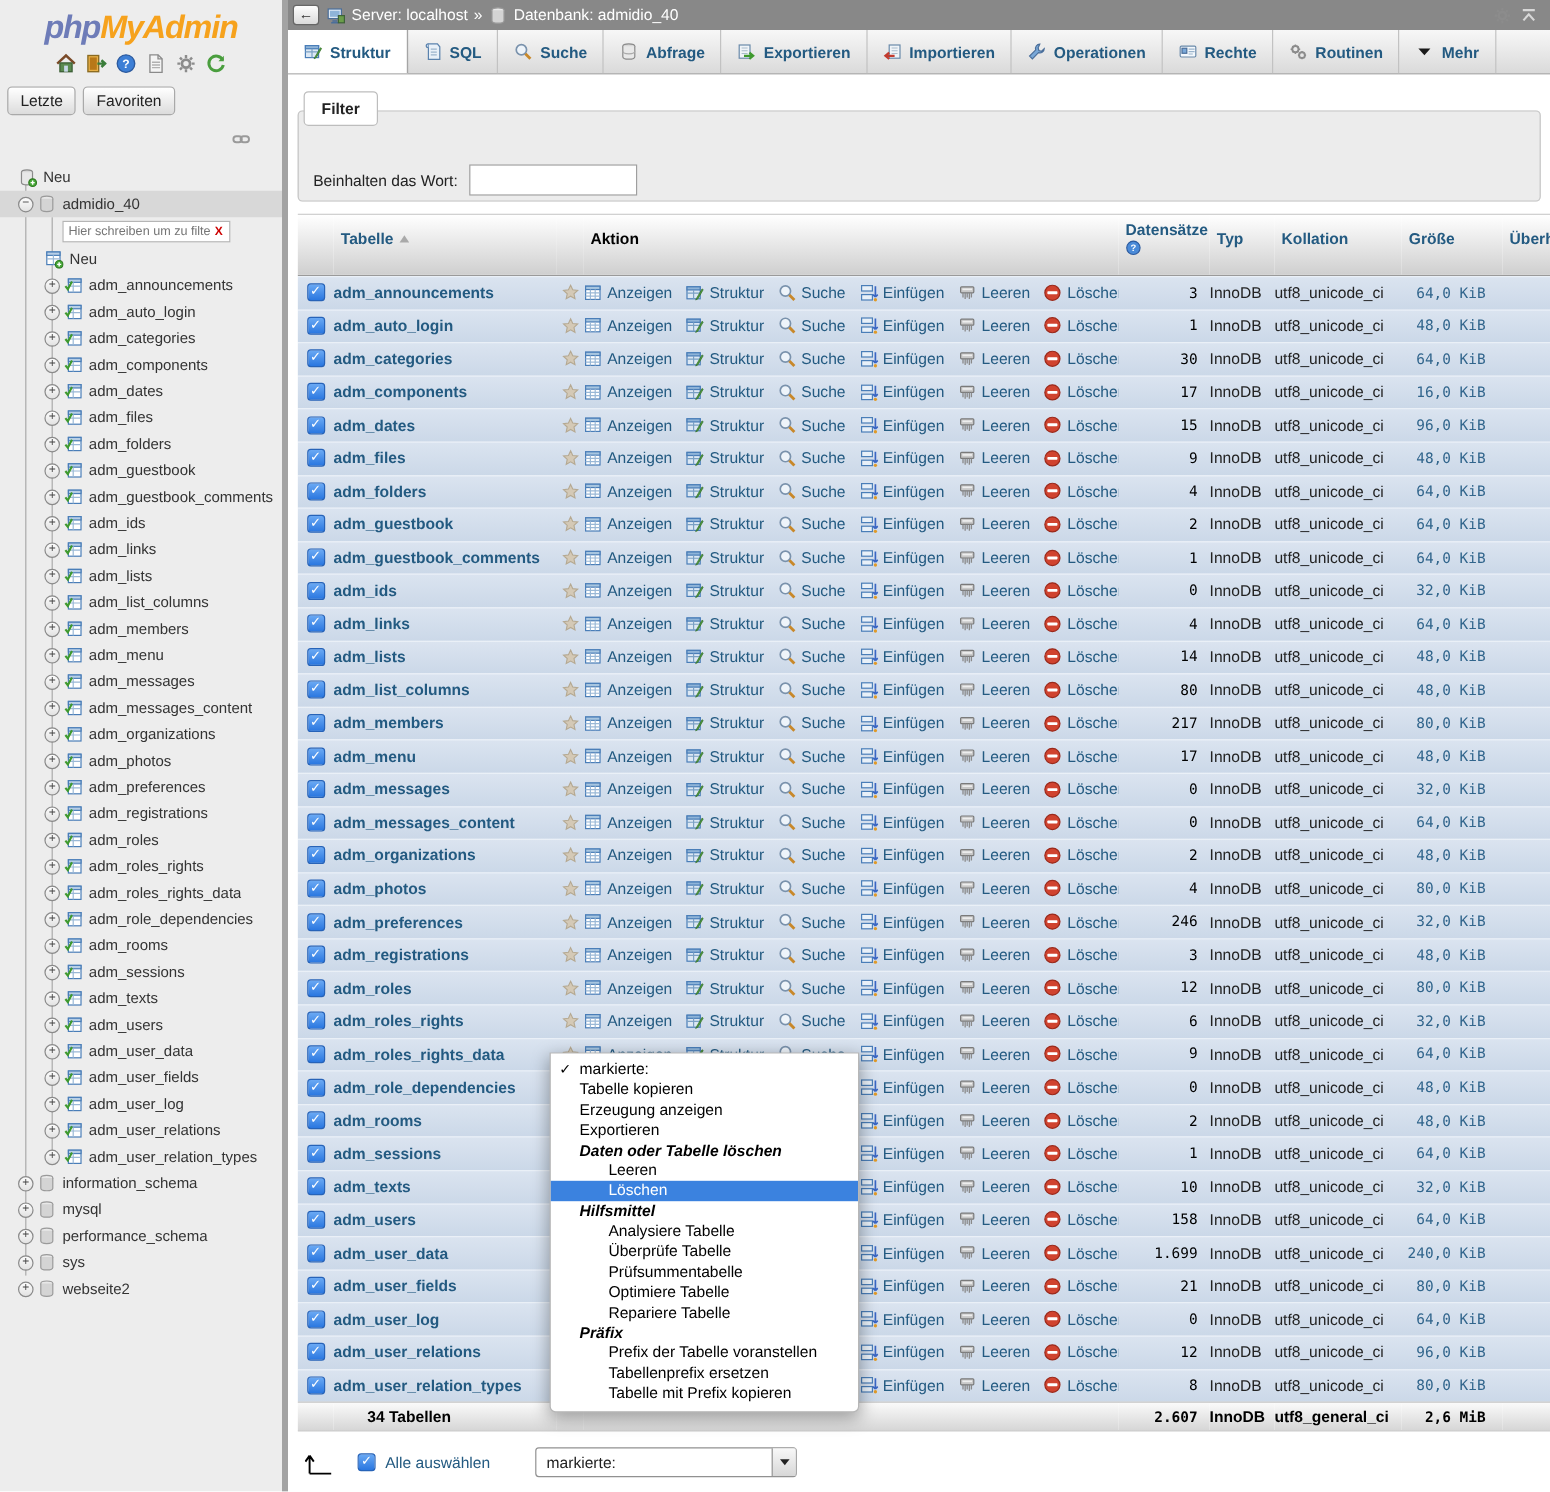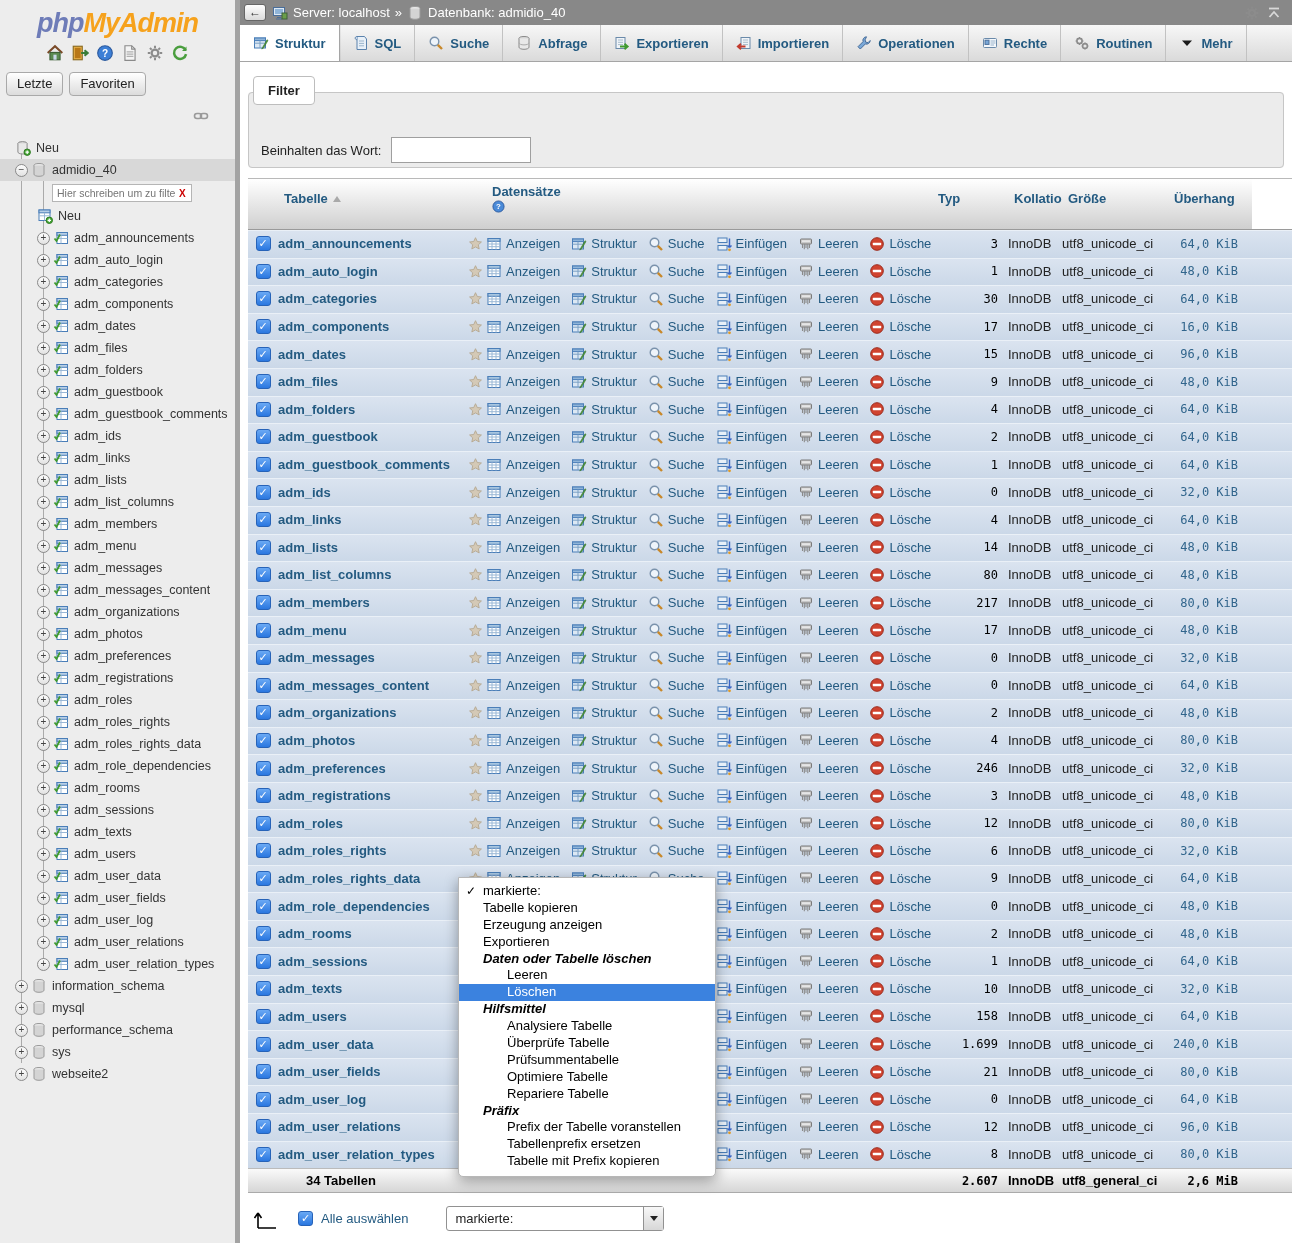--- a/index.html
+++ b/index.html
@@ -677,20 +677,23 @@
       <div class="table-clip">
         <div class="grid ghead">
           <div class="hc"></div>
           <div class="hc">
               <span class="hlab">
                 <span>Tabelle</span>
                 <span class="sort-asc"></span>
               </span>
             </div>
           <div class="hc"></div>
+          <div class="hc dark">
+              <span class="hlab">Aktion</span>
+            </div>
           <div class="hc">
               <span class="hlab">Datensätze</span>
               <span class="icon" id="rows-help-icon" style="width:13px;height:13px;margin-top:1px;"><svg viewBox="0 0 14 14">
                   <circle cx="7" cy="7" r="6" fill="#4a8ad8" stroke="#2c5a9e"></circle>
                   <text x="7" y="10.2" font-size="8.5" font-weight="bold" fill="#fff" text-anchor="middle" font-family="sans-serif">?</text>
                 </svg></span>
             </div>
           <div class="hc">
               <span class="hlab">Typ</span>
             </div>

